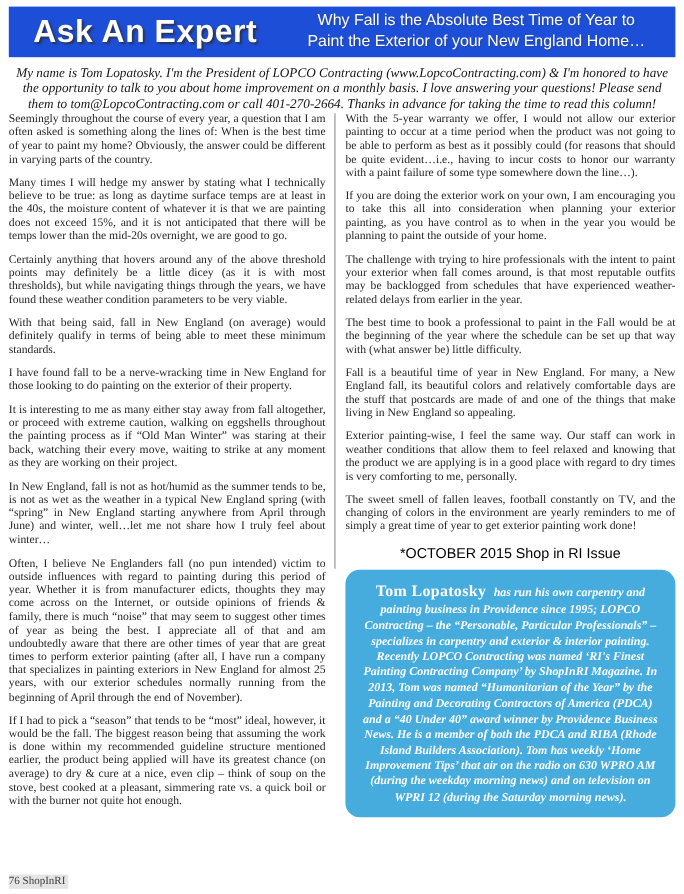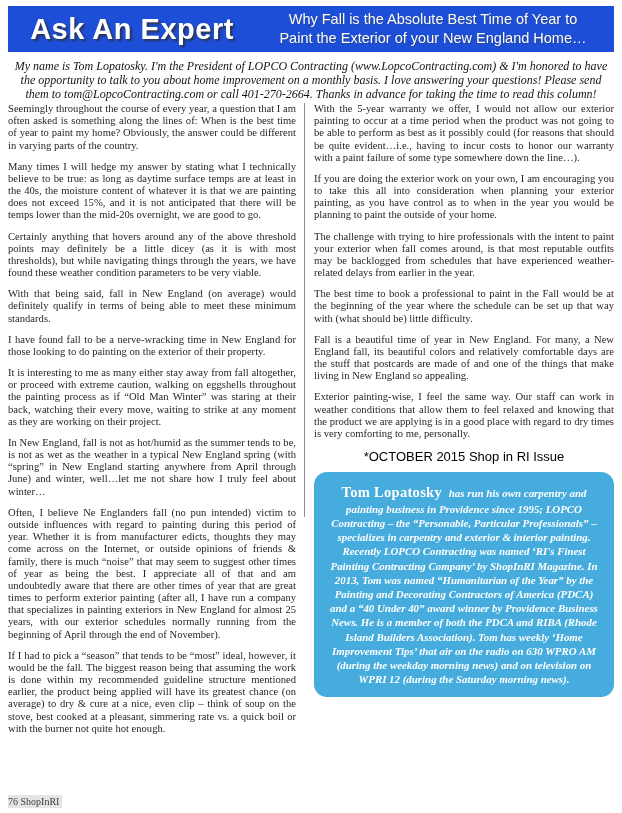--- a/index.html
+++ b/index.html
@@ -99,23 +99,24 @@
       <p class="body">Often, I believe Ne Englanders fall (no pun intended) victim to outside influences with regard to painting during this period of year. Whether it is from manufacturer edicts, thoughts they may come across on the Internet, or outside opinions of friends &amp; family, there is much “noise” that may seem to suggest other times of year as being the best. I appreciate all of that and am undoubtedly aware that there are other times of year that are great times to perform exterior painting (after all, I have run a company that specializes in painting exteriors in New England for almost 25 years, with our exterior schedules normally running from the beginning of April through the end of November).</p>
       <p class="body">If I had to pick a “season” that tends to be “most” ideal, however, it would be the fall. The biggest reason being that assuming the work is done within my recommended guideline structure mentioned earlier, the product being applied will have its greatest chance (on average) to dry &amp; cure at a nice, even clip – think of soup on the stove, best cooked at a pleasant, simmering rate vs. a quick boil or with the burner not quite hot enough.</p>
     </div>
 
     <div class="divider"></div>
 
     <div class="col-right">
       <p class="body">With the 5-year warranty we offer, I would not allow our exterior painting to occur at a time period when the product was not going to be able to perform as best as it possibly could (for reasons that should be quite evident…i.e., having to incur costs to honor our warranty with a paint failure of some type somewhere down the line…).</p>
       <p class="body">If you are doing the exterior work on your own, I am encouraging you to take this all into consideration when planning your exterior painting, as you have control as to when in the year you would be planning to paint the outside of your home.</p>
       <p class="body">The challenge with trying to hire professionals with the intent to paint your exterior when fall comes around, is that most reputable outfits may be backlogged from schedules that have experienced weather-related delays from earlier in the year.</p>
-      <p class="body">The best time to book a professional to paint in the Fall would be at the beginning of the year where the schedule can be set up that way with (what should be) little difficulty.</p>
+      <p class="body">The best time to book a professional to paint in the Fall would be at the beginning of the year where the schedule can be set up that way with (what answer be) little difficulty.</p>
       <p class="body">Fall is a beautiful time of year in New England. For many, a New England fall, its beautiful colors and relatively comfortable days are the stuff that postcards are made of and one of the things that make living in New England so appealing.</p>
       <p class="body">Exterior painting-wise, I feel the same way. Our staff can work in weather conditions that allow them to feel relaxed and knowing that the product we are applying is in a good place with regard to dry times is very comforting to me, personally.</p>
+      <p class="body">The sweet smell of fallen leaves, football constantly on TV, and the changing of colors in the environment are yearly reminders to me of simply a great time of year to get exterior painting work done!</p>
 
       <div class="issue-note">*OCTOBER 2015 Shop in RI Issue</div>
 
       <div class="bio-box">
         <span class="bio-name">Tom Lopatosky</span>
         <span class="bio-text">has run his own carpentry and painting business in Providence since 1995; LOPCO Contracting – the “Personable, Particular Professionals” – specializes in carpentry and exterior &amp; interior painting. Recently LOPCO Contracting was named ‘RI's Finest Painting Contracting Company’ by ShopInRI Magazine. In 2013, Tom was named “Humanitarian of the Year” by the Painting and Decorating Contractors of America (PDCA) and a “40 Under 40” award winner by Providence Business News. He is a member of both the PDCA and RIBA (Rhode Island Builders Association). Tom has weekly ‘Home Improvement Tips’ that air on the radio on 630 WPRO AM (during the weekday morning news) and on television on WPRI 12 (during the Saturday morning news).</span>
       </div>
     </div>
 
   </div>

